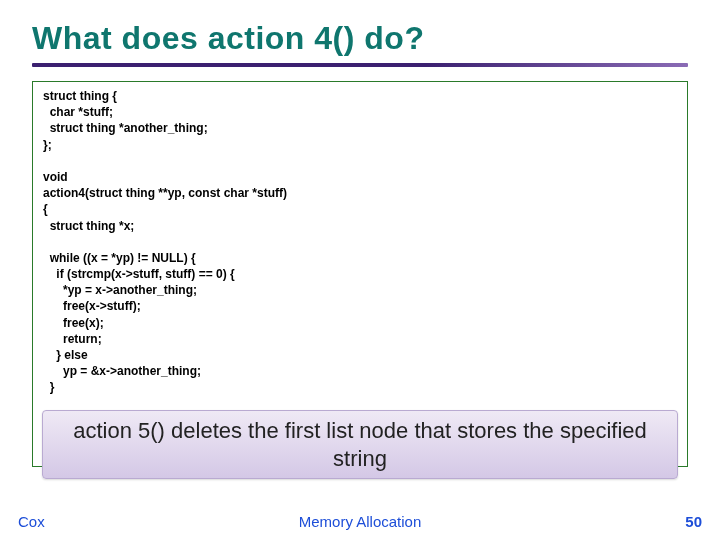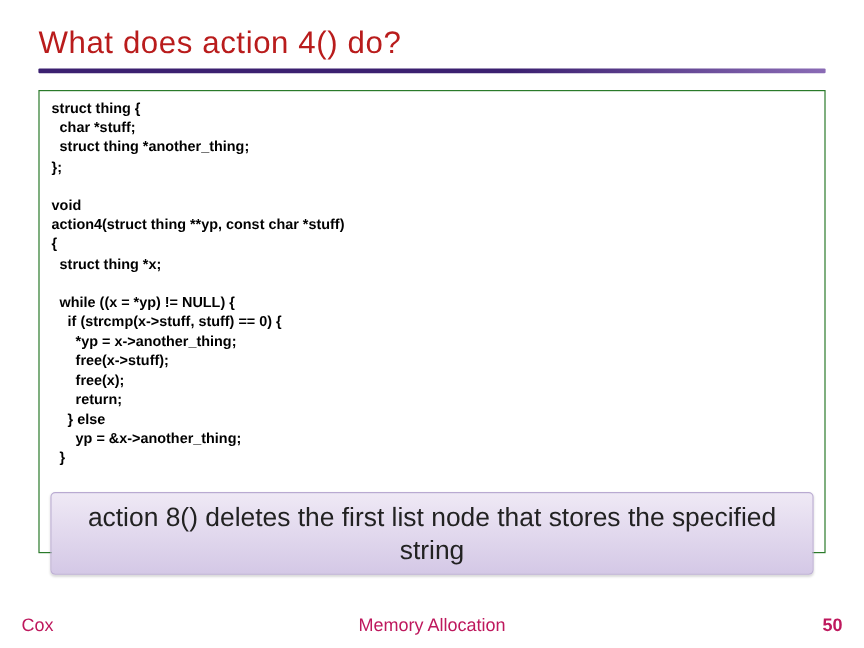--- a/index.html
+++ b/index.html
@@ -12,23 +12,23 @@
     overflow: hidden;
   }
   .slide {
     width: 100%;
     height: 100%;
     padding: 20px 32px 0 32px;
     position: relative;
   }
   .title {
     font-family: "Trebuchet MS", Arial, sans-serif;
-    font-size: 26px;
-    font-weight: normal;
-    color: #b91c1c;
+    font-size: 32px;
+    font-weight: bold;
+    color: #0f766e;
     letter-spacing: 0.5px;
   }
   .title-underline {
     margin-top: 6px;
     height: 4px;
     background: linear-gradient(to right, #3b2070 0%, #3b2070 60%, #8a6bb5 100%);
     border-radius: 1px;
   }
   .code-box {
     margin-top: 14px;
@@ -60,21 +60,21 @@
   .footer {
     position: absolute;
     left: 0; right: 0;
     bottom: 10px;
     display: flex;
     justify-content: space-between;
     align-items: flex-end;
     padding: 0 18px;
     font-family: "Trebuchet MS", Arial, sans-serif;
     font-size: 15px;
-    color: #be185d;
+    color: #1d4ed8;
   }
   .footer .center {
     position: absolute;
     left: 0; right: 0;
     text-align: center;
     font-weight: normal;
   }
   .footer .right {
     font-weight: bold;
   }
@@ -103,20 +103,20 @@
       free(x);
       return;
     } else
       yp = &amp;x-&gt;another_thing;
   }
 
 
 
   action4(&amp;y, "Cox");</div>
 
-  <div class="callout">action 8() deletes the first list node that stores the specified string</div>
+  <div class="callout">action 5() deletes the first list node that stores the specified string</div>
 
   <div class="footer">
     <div class="left">Cox</div>
     <div class="center">Memory Allocation</div>
     <div class="right">50</div>
   </div>
 </div>
 
 </body></html>

